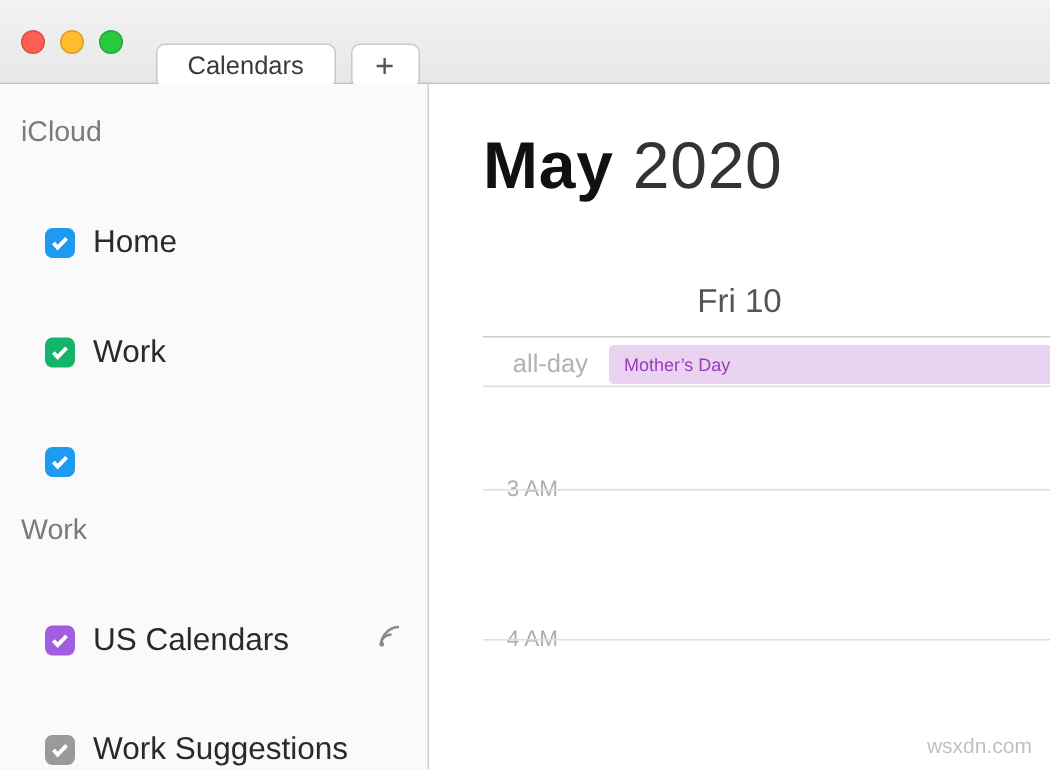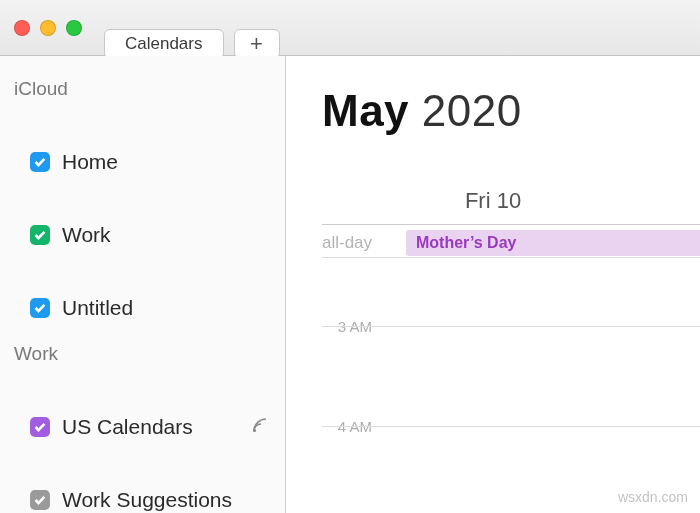--- a/index.html
+++ b/index.html
@@ -79,26 +79,26 @@
   .hour-lbl {
     position:absolute; left:0; width:86px; text-align:right;
     font-size:15px; color:#aeaeae; transform: translateY(-50%);
   }
   .hour-lbl.h3 { top:270px; } .hour-lbl.h4 { top:370px; }
   .allday-row {
     position:absolute; top:172px; left:36px; right:0; height:30px;
     display:flex; align-items:center;
     border-bottom:1px solid #ddd;
   }
-  .allday-label { width:84px; text-align:left; padding-right:14px; color:#b2b2b2; font-size:17px; }
+  .allday-label { width:84px; text-align:right; padding-right:14px; color:#b2b2b2; font-size:17px; }
   .event-pill {
     flex:1; height:26px; line-height:26px;
     padding-left:10px;
     border-radius:3px 0 0 3px;
-    font-weight:700; font-size:16px;
+    font-weight:400; font-size:12px;
   }
   .watermark {
     position:absolute; right:12px; bottom:8px;
     font-size:14px; color: rgba(0,0,0,.25);
   }
 </style>
 </head>
 <body>
 
 <div class="title-bar">
@@ -132,21 +132,20 @@
           </svg>
         </span>
       <span class="label">Work</span>
     </div>
     <div class="cal-item">
       <span class="checkbox" style="background:#1e9bf1;">
           <svg viewBox="0 0 16 16">
             <path d="M3 8l3.2 3.5L13 4.5"></path>
           </svg>
         </span>
-      <span class="label">Untitled</span>
     </div>
 
     <div class="section-gap"></div>
     <div class="group-label">Work</div>
 
     <div class="cal-item">
       <span class="checkbox" style="background:#a25de0;">
           <svg viewBox="0 0 16 16">
             <path d="M3 8l3.2 3.5L13 4.5"></path>
           </svg>

